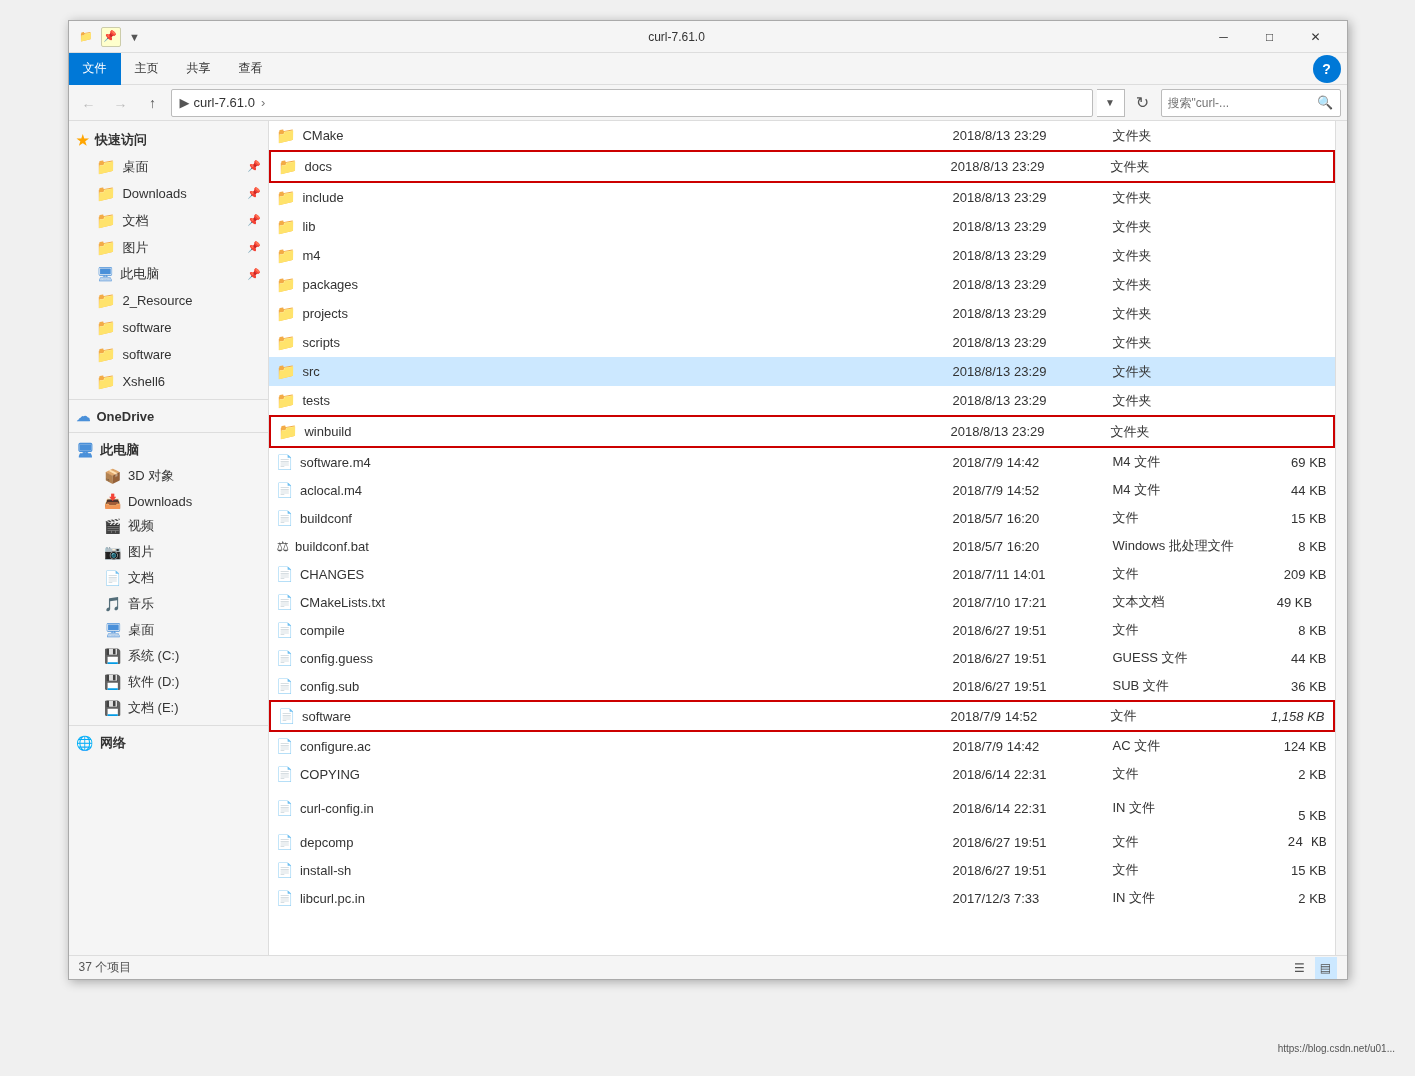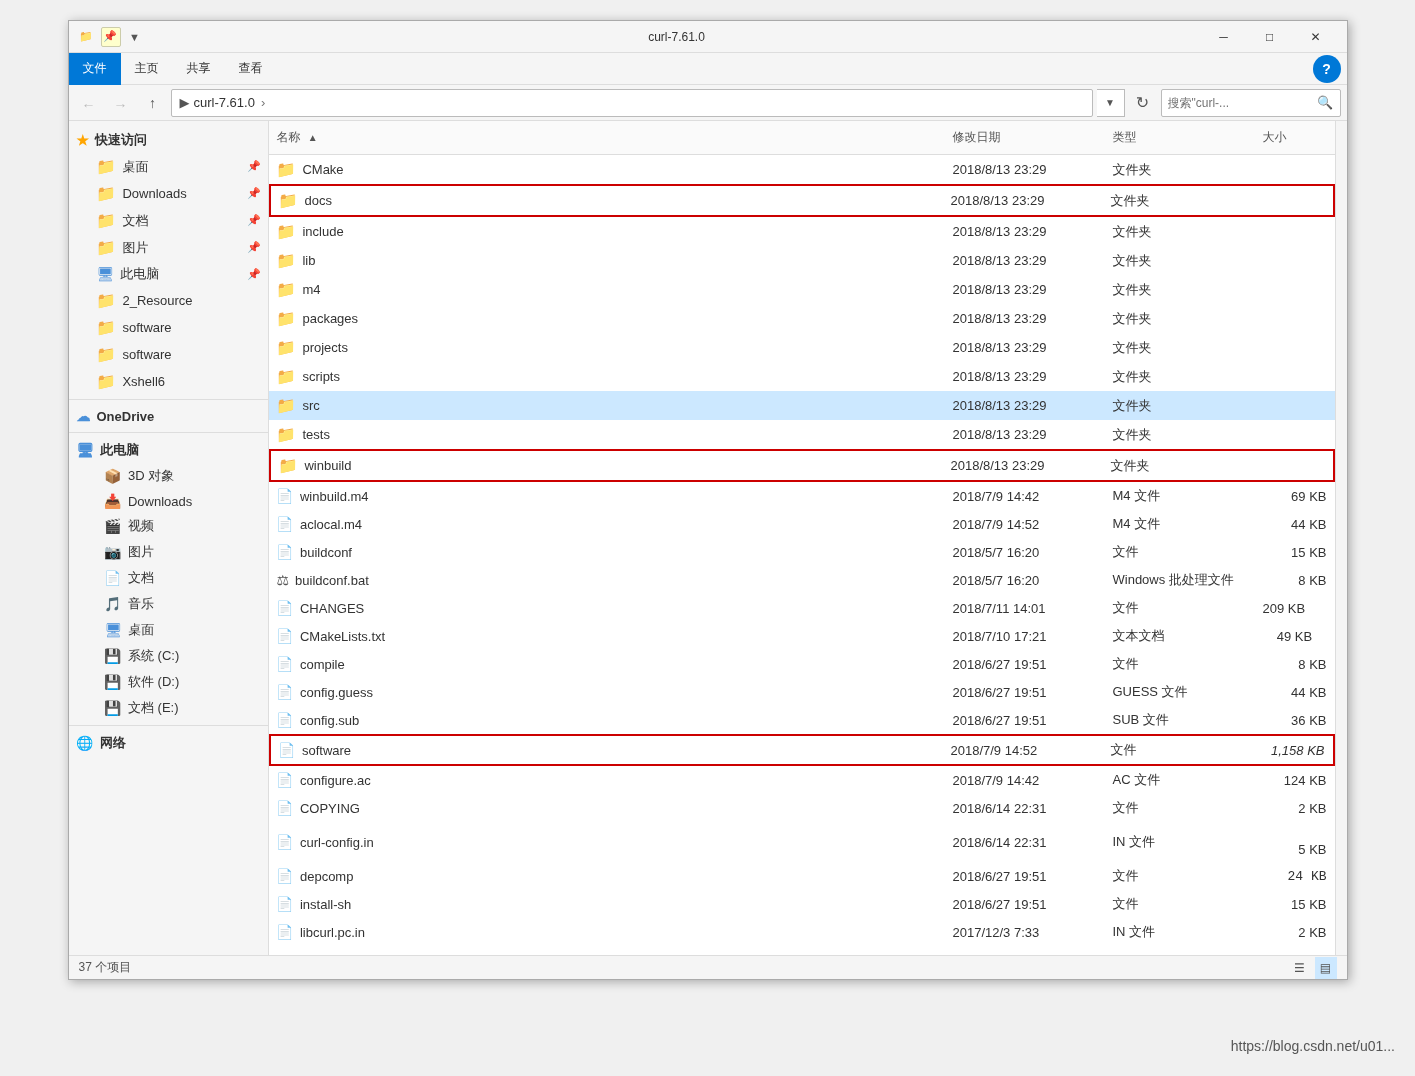--- a/index.html
+++ b/index.html
@@ -331,21 +331,21 @@
       cursor: pointer;
       color: #555;
     }
     .view-btn.active { background: #cce8ff; }
 
     
     .url-hint {
       position: fixed;
       bottom: 22px;
       right: 20px;
-      font-size: 14px;
+      font-size: 10px;
       color: #555;
     }
   </style>
 </head>
 <body>
 
 <div class="window">
 
   <div class="title-bar">
     <div class="title-bar-icons">
@@ -494,29 +494,20 @@
       <div class="sidebar-divider"></div>
 
       <div class="sidebar-section-header">
         <span class="special-icon">🌐</span>
         <span>网络</span>
       </div>
     </div>
 
     <div class="file-area">
 
-      <div class="file-list-header">
-        <div class="col">
-          <span>名称</span>
-          <span class="sort-arrow">▲</span>
-        </div>
-        <div class="col">修改日期</div>
-        <div class="col">类型</div>
-        <div class="col">大小</div>
-      </div>
 
       <div class="file-list-body" id="file-list-body">
       <div class="file-row">
       <div class="col name-col">
         <span class="file-icon-folder">📁</span>
         <span>CMake</span>
       </div>
       <div class="col">2018/8/13 23:29</div>
       <div class="col">文件夹</div>
       <div class="col" style="text-align:right;"></div>
@@ -607,21 +598,21 @@
         <span class="file-icon-folder">📁</span>
         <span>winbuild</span>
       </div>
       <div class="col">2018/8/13 23:29</div>
       <div class="col">文件夹</div>
       <div class="col" style="text-align:right;"></div>
     </div>
           <div class="file-row">
       <div class="col name-col">
         <span class="file-icon-file">📄</span>
-        <span>winbuild.m4</span>
+        <span>software.m4</span>
       </div>
       <div class="col">2018/7/9 14:42</div>
       <div class="col">M4 文件</div>
       <div class="col" style="text-align:right;">69 KB</div>
     </div>
           <div class="file-row">
       <div class="col name-col">
         <span class="file-icon-file">📄</span>
         <span>aclocal.m4</span>
       </div>
@@ -647,21 +638,21 @@
       <div class="col">Windows 批处理文件</div>
       <div class="col" style="text-align:right;">8 KB</div>
     </div>
           <div class="file-row">
       <div class="col name-col">
         <span class="file-icon-file">📄</span>
         <span>CHANGES</span>
       </div>
       <div class="col">2018/7/11 14:01</div>
       <div class="col">文件</div>
-      <div class="col" style="">209 KB</div>
+      <div class="col" style="text-align:right;">209 KB</div>
     </div>
           <div class="file-row">
       <div class="col name-col">
         <span class="file-icon-file">📄</span>
         <span>CMakeLists.txt</span>
       </div>
       <div class="col">2018/7/10 17:21</div>
       <div class="col">文本文档</div>
       <div class="col" style="text-align:center;">49 KB</div>
     </div>

